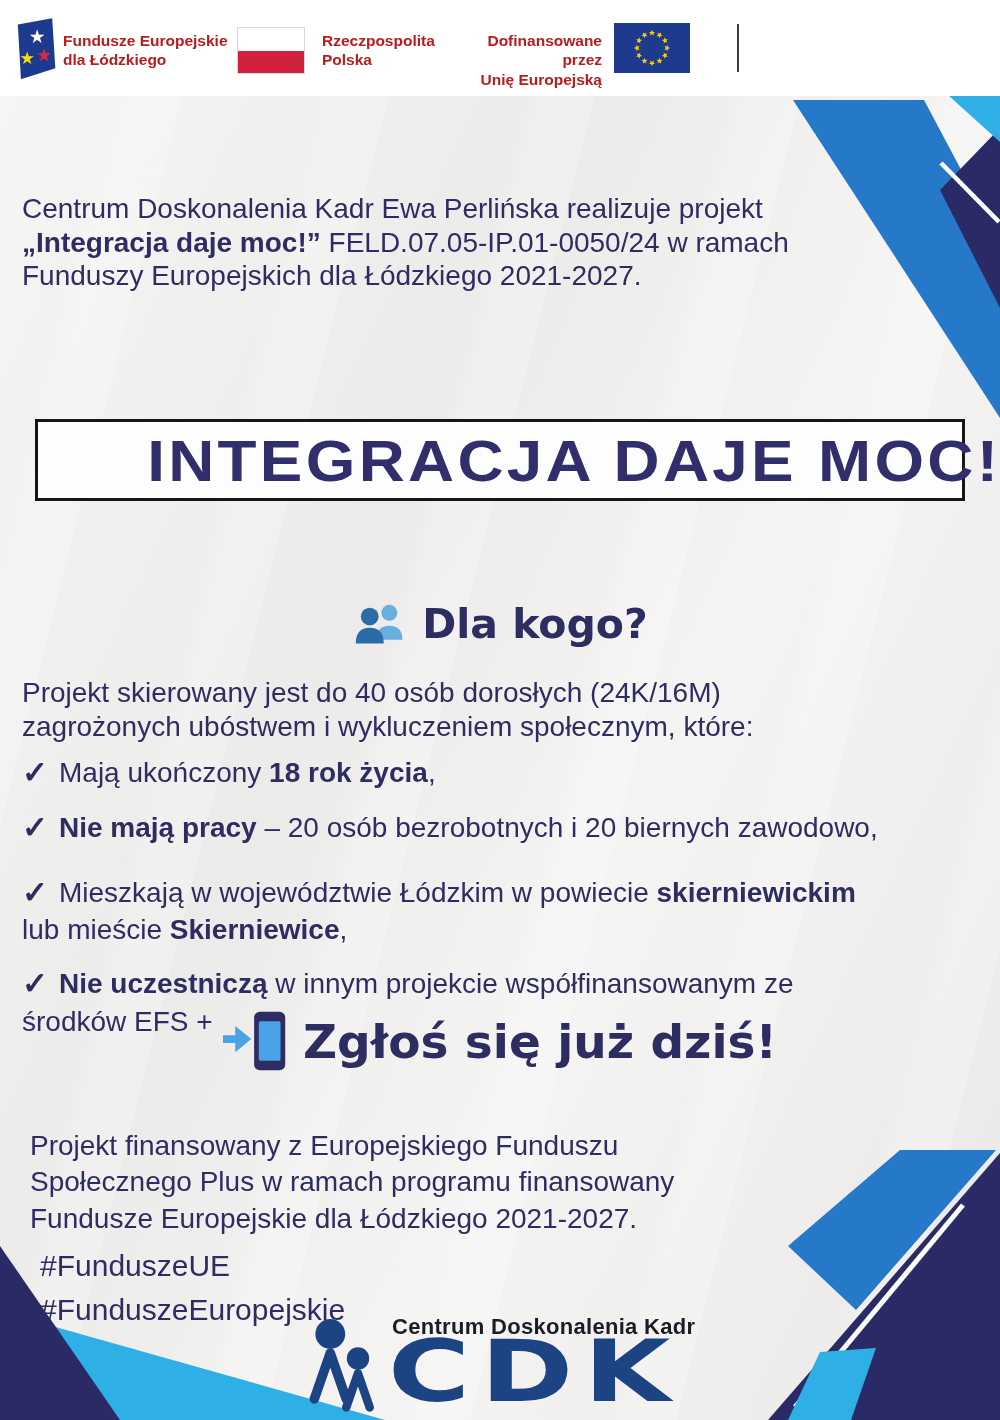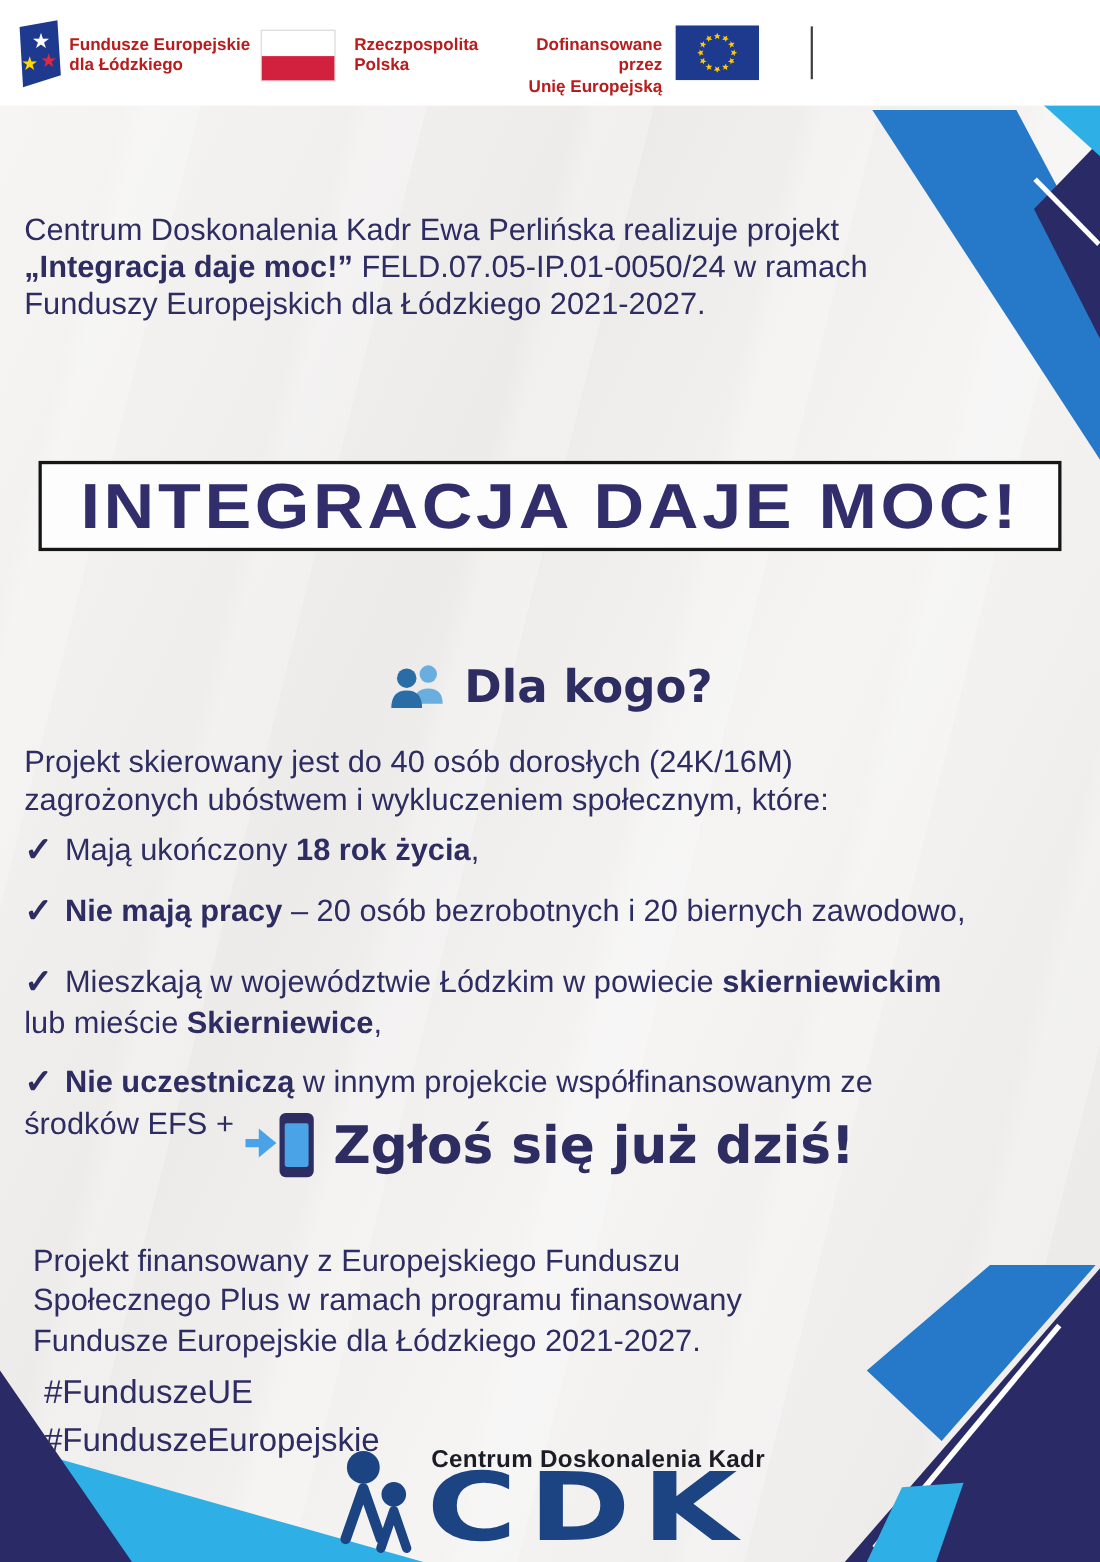--- a/index.html
+++ b/index.html
@@ -32,21 +32,21 @@
   .lz-red{left:160px;top:4px;width:40px;height:42px;background:#e52640;}
   .lz-text{position:absolute;left:0;top:4px;width:202px;font-family:"DejaVu Sans",sans-serif;
     font-weight:300;font-size:40px;letter-spacing:1px;color:#1d1d1f;}
   
   .decor{position:absolute;inset:0;z-index:1;pointer-events:none;}
   
   .content{position:absolute;inset:0;z-index:2;color:#2e2d62;}
   .intro{position:absolute;left:22px;top:192px;font-size:28px;line-height:1.2;}
   .intro b{font-weight:700;}
   .title-box{position:absolute;left:35px;right:35px;top:419px;height:76px;background:#fdfdfd;
-    border:3px solid #161616;display:flex;align-items:center;justify-content:center;}
+    border:3px solid #161616;display:flex;align-items:center;justify-content:flex-end;}
   .title-box span{font-size:58px;font-weight:700;color:#312e6b;letter-spacing:3px;
     transform:scaleX(1.1);white-space:nowrap;font-family:"Liberation Sans",sans-serif;}
   .section-h{position:absolute;left:0;right:0;display:flex;justify-content:center;align-items:center;gap:14px;}
   .dla{top:600px;}
   .dla .h-text{font-size:41px;font-weight:800;color:#2e2d62;font-family:"DejaVu Sans",sans-serif;}
   .lead{position:absolute;left:22px;top:676px;font-size:28px;line-height:1.2;}
   .bullets{position:absolute;left:22px;top:752px;width:968px;font-size:28px;line-height:1.3;}
   .bullet{margin:0 0 15px 0;}
   .bullet.gap{margin-bottom:24px;}
   .bullet b{font-weight:700;}

